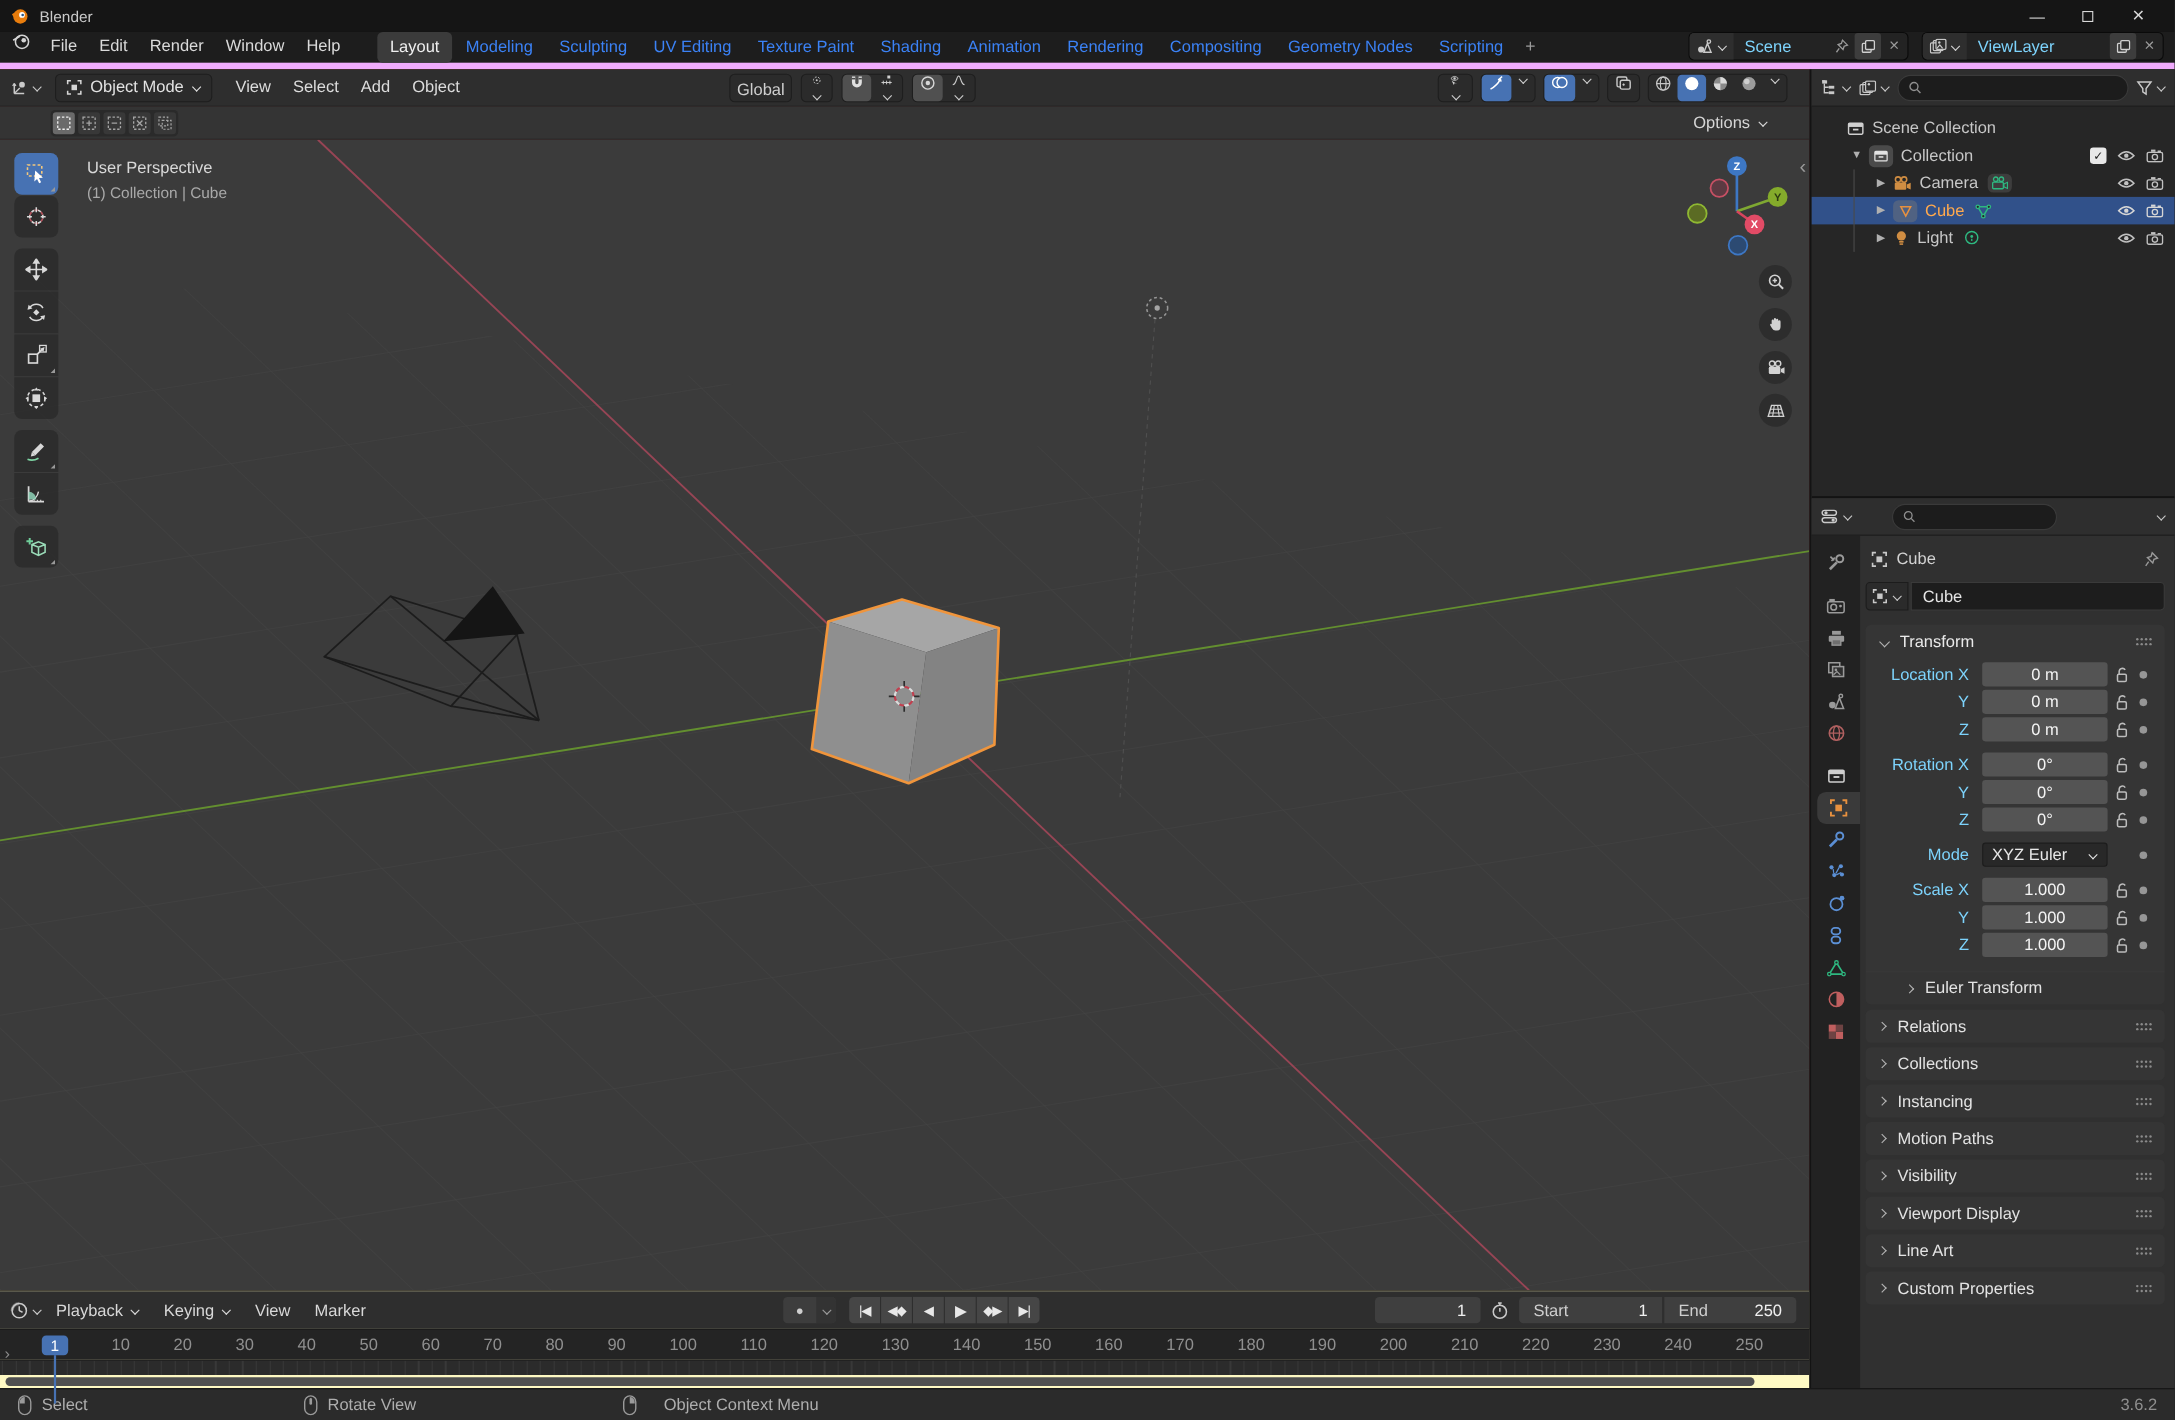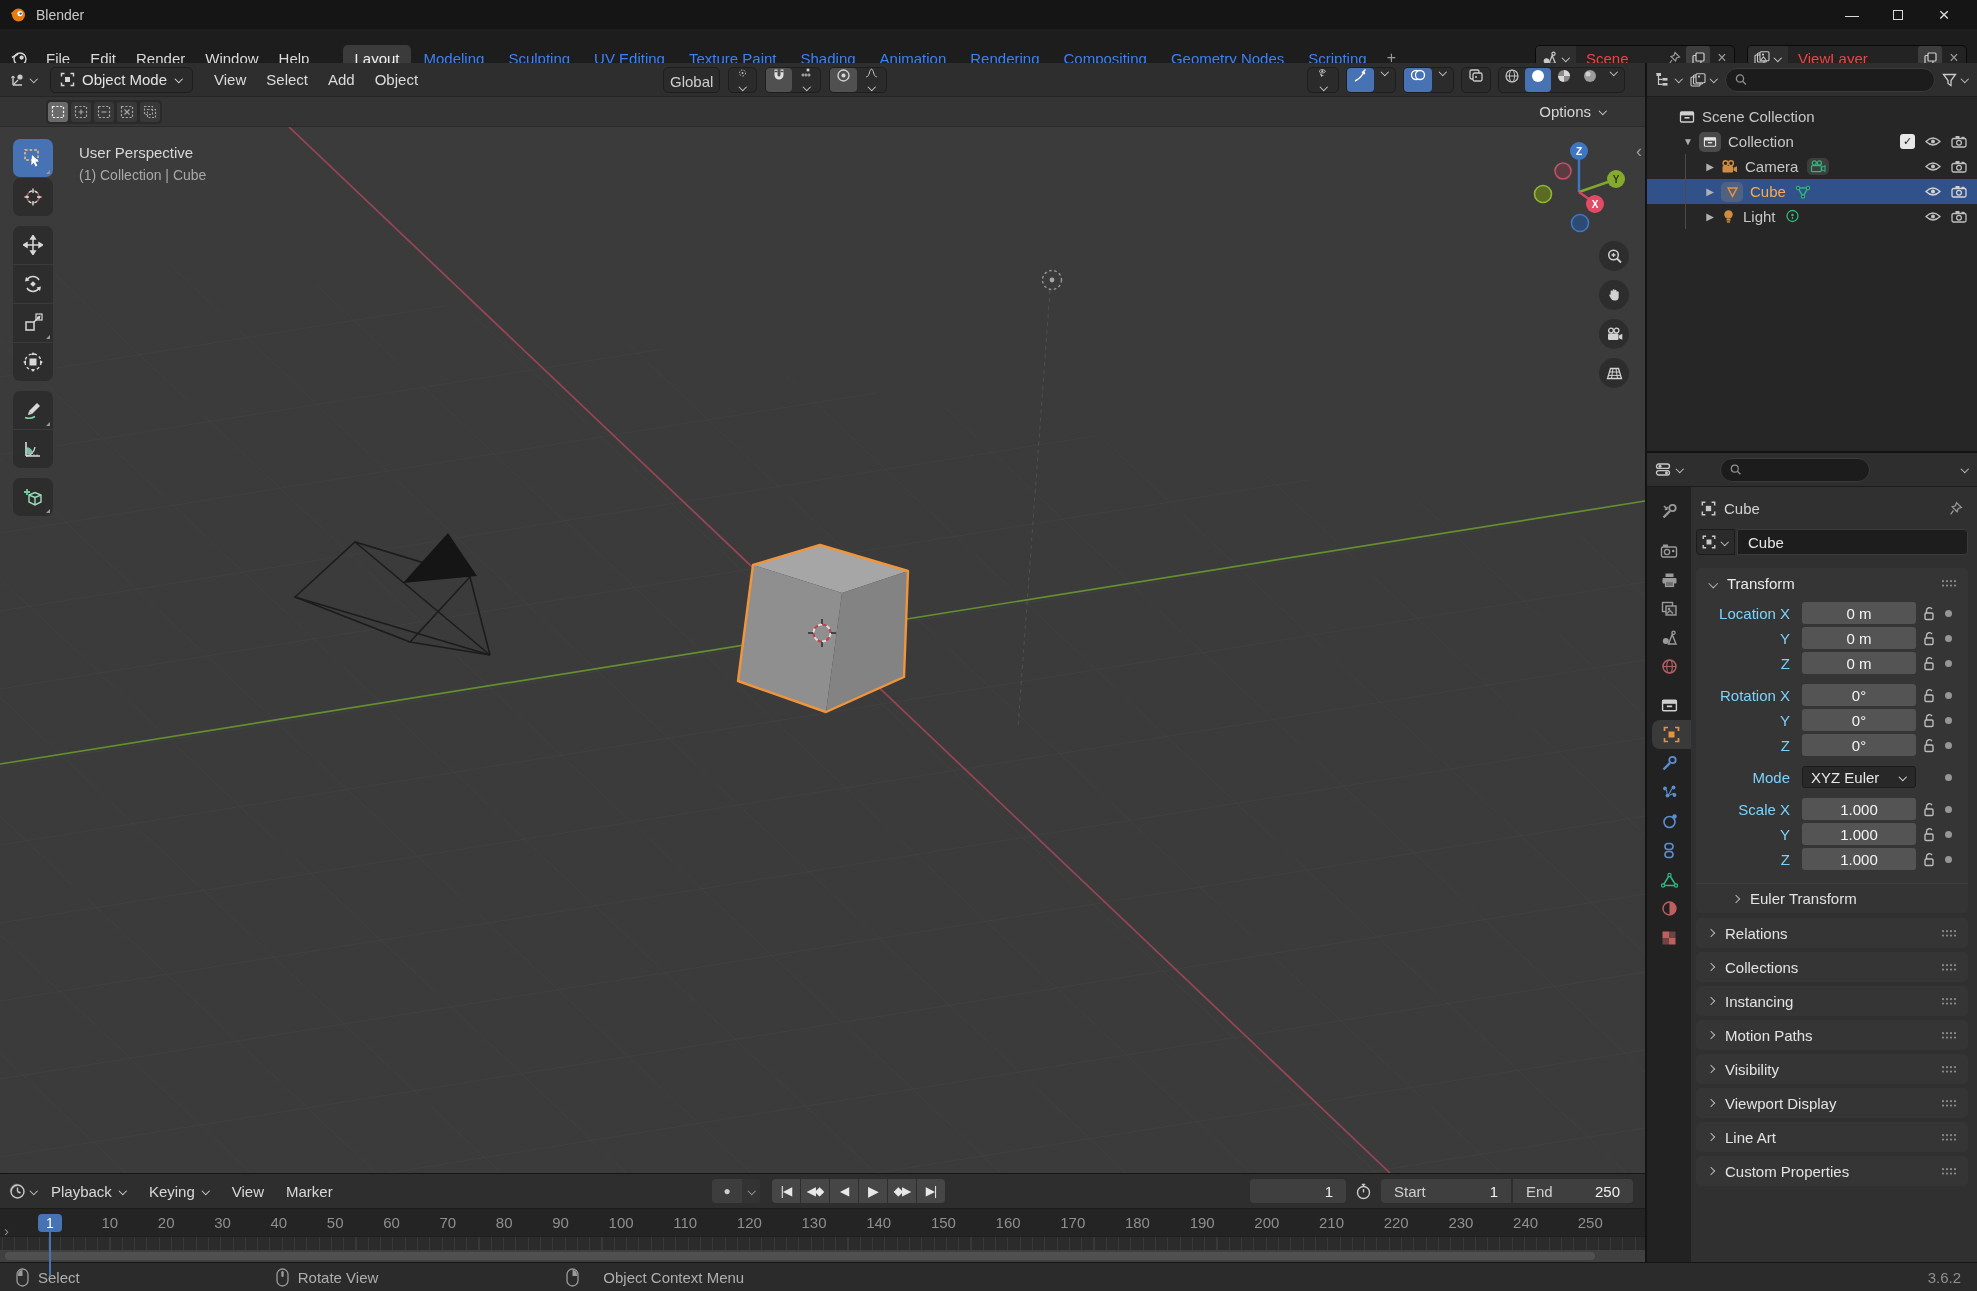--- a/index.html
+++ b/index.html
@@ -12,31 +12,31 @@
   svg { display: block; }
 
   
   #titlebar { position: absolute; left:0; top:0; width:100%; height:29px; background:#151515;
     display:flex; align-items:center; padding:0 10px; gap:9px; color:#c9c9c9; font-size:14px; }
   .win-controls { margin-left:auto; display:flex; }
   .win-btn { width:46px; height:29px; display:flex; align-items:center; justify-content:center; color:#d9d9d9; font-size:14px; }
   .max-box { width:10px; height:10px; border:1.3px solid #d9d9d9; }
 
   
-  #topbar { position:absolute; left:0; top:43px; width:100%; height:34px; background:#1d1d1d;
-    display:flex; align-items:center; padding:0 10px; border-bottom:4px solid #f0abfc; }
+  #topbar { position:absolute; left:0; top:29px; width:100%; height:34px; background:#1d1d1d;
+    display:flex; padding:0 10px; border-bottom:6px solid #f0abfc; }
   .menu-item { padding:4px 10px; border-radius:4px; color:#dadada; }
   .ws-tabs { display:flex; margin-left:24px; gap:2px; }
   .ws-tab { padding:5px 11px; border-radius:5px; color:#3b82f6; white-space:nowrap; }
   .ws-tab.active { background:#3b3b3b; color:#f0f0f0; }
   .plus-btn { padding:5px 9px; color:#9a9a9a; font-size:16px; }
   .top-right { margin-left:auto; display:flex; gap:12px; }
   .selector { display:flex; align-items:center; background:#232323; border:1px solid #0a0a0a; border-radius:5px; height:26px; }
   .sel-icon { display:flex; align-items:center; gap:3px; background:#2e2e2e; height:100%; padding:0 6px; border-radius:4px 0 0 4px; }
-  .sel-text { padding:0 10px; color:#ef4444; min-width:86px; }
+  .sel-text { padding:0 10px; color:#7dd3fc; min-width:86px; }
   .sel-btn { display:flex; align-items:center; justify-content:center; width:24px; height:100%; color:#9a9a9a; }
   .sel-btn.boxed { background:#3d3d3d; border-radius:3px; }
 
   .chev { width:9px; height:9px; position:relative; display:inline-block; flex:none; }
   .chev::before { content:""; position:absolute; left:2px; top:1px; width:4.5px; height:4.5px;
     border-right:1.5px solid currentColor; border-bottom:1.5px solid currentColor; transform:rotate(45deg); }
   .chev-r { width:9px; height:12px; position:relative; display:inline-block; flex:none; }
   .chev-r::before { content:""; position:absolute; left:1px; top:3px; width:5px; height:5px;
     border-right:1.6px solid currentColor; border-top:1.6px solid currentColor; transform:rotate(45deg); }
   .chev-d { width:12px; height:9px; position:relative; display:inline-block; flex:none; }
@@ -76,21 +76,21 @@
   .tgap { height:9px; }
   .vp-text { position:absolute; left:79px; top:14px; line-height:23px; }
   .vp-text .l1 { color:#d8d8d8; font-size:15px; }
   .vp-text .l2 { color:#a9a9a9; font-size:14px; }
   .nav-btns { position:absolute; left:1599px; top:114px; display:flex; flex-direction:column; gap:9px; }
   .nav-btn { width:30px; height:30px; border-radius:50%; background:rgba(34,34,34,.55);
     display:flex; align-items:center; justify-content:center; color:#d2d2d2; }
   .collapse-handle { position:absolute; right:3px; top:14px; color:#9a9a9a; font-size:18px; }
 
   
-  #timeline { position:absolute; left:0; top:1173px; width:1645px; height:89px; background:#404040; border-top:1px solid #151515; }
+  #timeline { position:absolute; left:0; top:1173px; width:1645px; height:89px; background:#fef9c3; border-top:1px solid #151515; }
   .tl-header { position:relative; height:34px; background:#2e2e2e; display:flex; align-items:center; padding:0 9px; gap:4px; }
   .tl-menu { padding:4px 9px; color:#d8d8d8; display:flex; align-items:center; gap:6px; }
   .tl-transport { position:absolute; left:712px; display:flex; align-items:center; gap:12px; }
   .rec-group { display:flex; background:#3d3d3d; border-radius:4px; overflow:hidden; }
   .rec-btn { width:30px; height:24px; display:flex; align-items:center; justify-content:center; color:#cfcfcf; font-size:12px; }
   .rec-dd { width:18px; height:24px; display:flex; align-items:center; justify-content:center; background:#333; color:#9a9a9a; }
   .transport { display:flex; gap:1px; }
   .tp-btn { min-width:28px; height:24px; padding:0 4px; background:#464646; color:#e8e8e8;
     display:flex; align-items:center; justify-content:center; font-size:12px; letter-spacing:-1px; }
   .tp-btn:first-child { border-radius:4px 0 0 4px; } .tp-btn:last-child { border-radius:0 4px 4px 0; }

